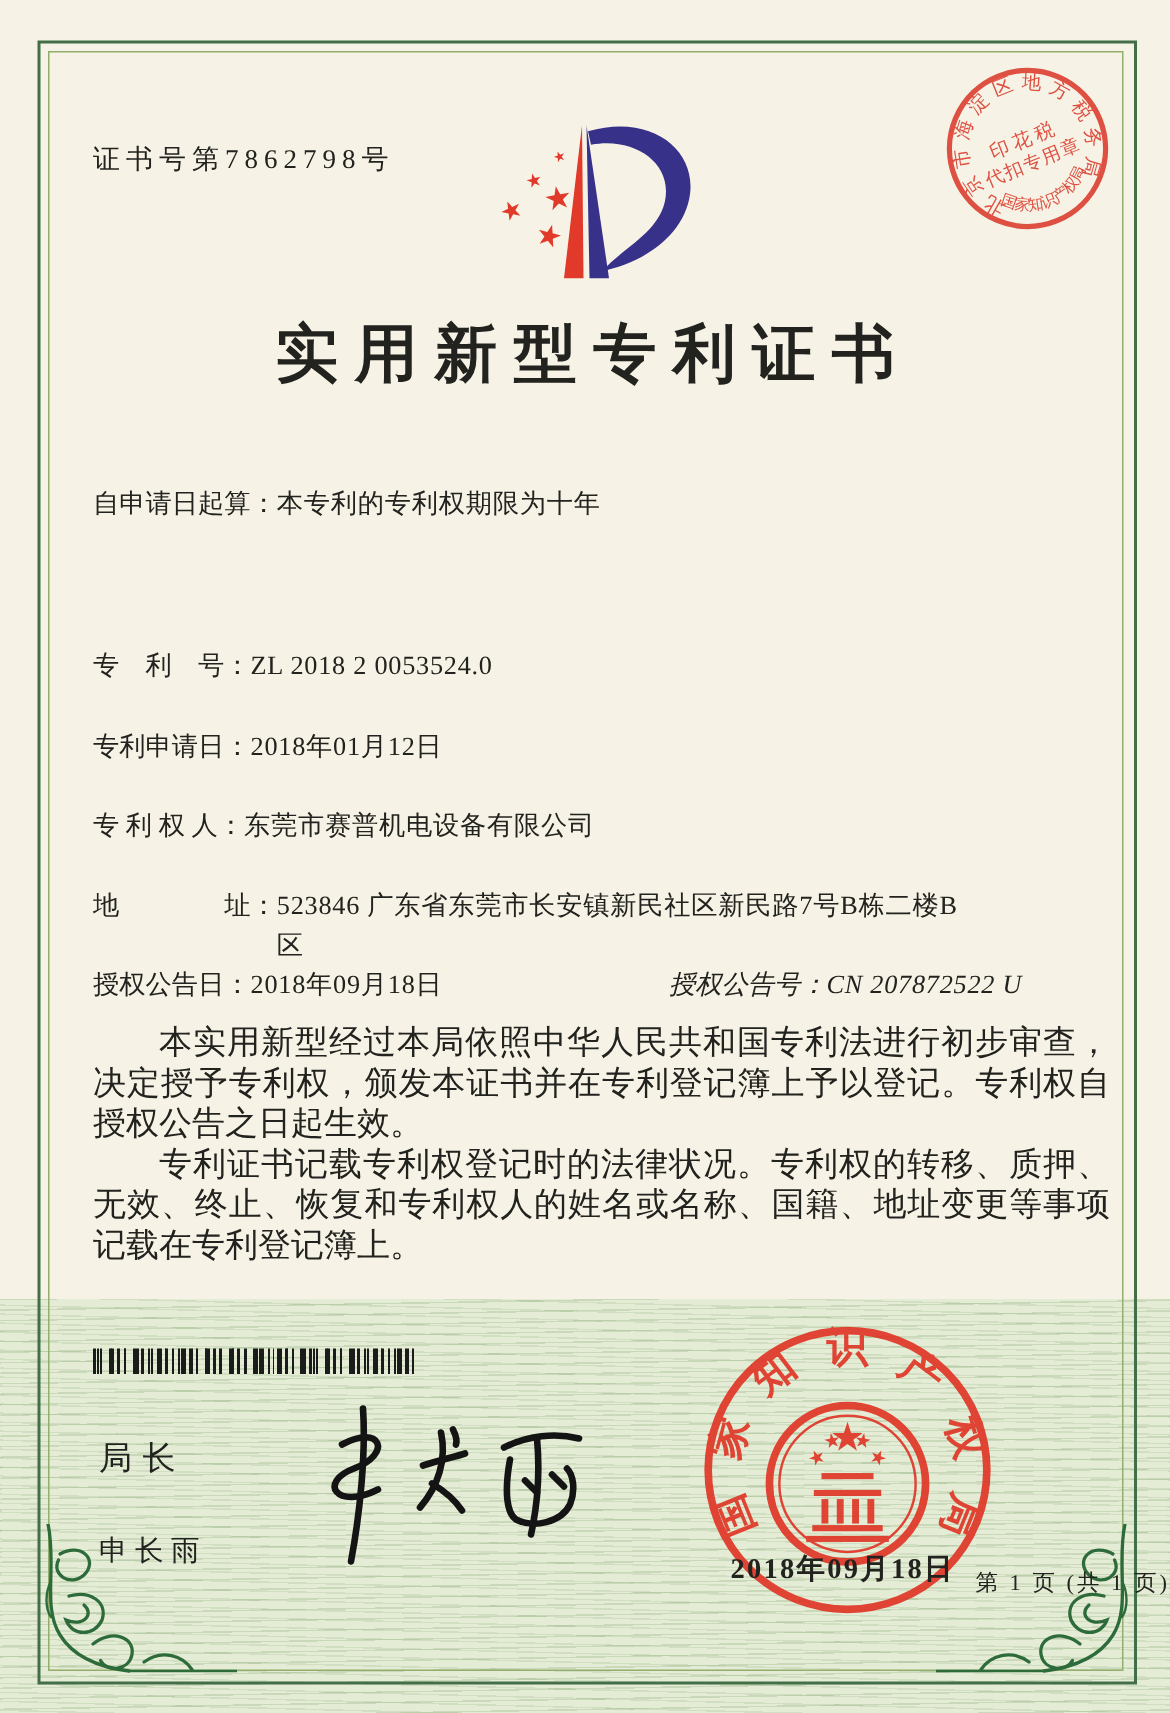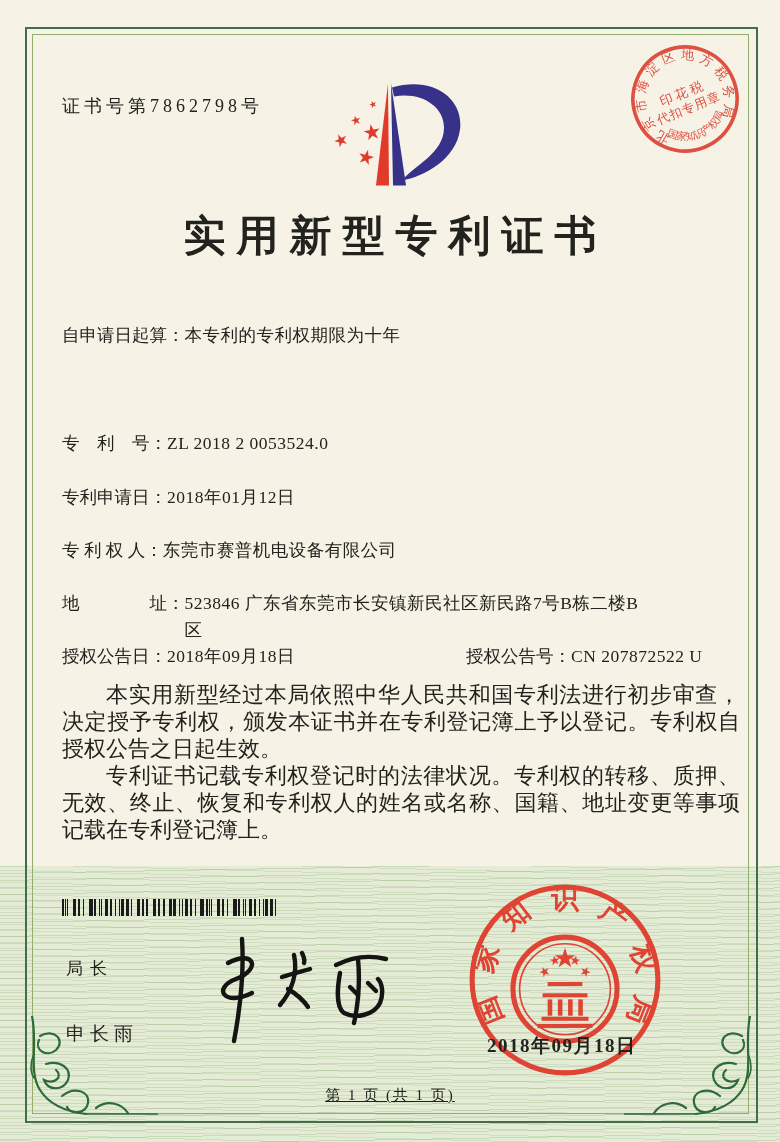--- a/index.html
+++ b/index.html
@@ -22,35 +22,35 @@
   .cert-no{position:absolute;left:62px;top:94px;font-size:18px;letter-spacing:4px;}
   .logo{position:absolute;left:316px;top:78px;}
   .title{
     position:absolute;left:0;top:208px;width:100%;text-align:center;
     font-size:42px;font-weight:700;letter-spacing:11px;padding-left:11px;box-sizing:border-box;
   }
   .frow{position:absolute;left:62px;width:690px;font-size:17.5px;line-height:27px;white-space:nowrap;}
   .frow .flabel{display:inline-block;}
   .frow .fvalue{letter-spacing:.5px;}
   .addr-val{display:inline-block;width:462px;vertical-align:top;white-space:normal;}
-  .grant-no{position:absolute;left:404px;top:0;}
+  .grant-no{position:absolute;left:384px;top:0;font-style:italic;}
   .paras{position:absolute;left:62px;top:681px;width:678px;font-size:22px;line-height:27px;text-align:justify;}
   .paras p{margin:0;text-indent:2em;}
   .barcode{
     position:absolute;left:62px;top:899px;width:218px;height:17px;
     background-image:
       repeating-linear-gradient(90deg,#1b1b1b 0 2px,rgba(0,0,0,0) 2px 5px,#1b1b1b 5px 6px,rgba(0,0,0,0) 6px 11px,#1b1b1b 11px 14px,rgba(0,0,0,0) 14px 16px),
       repeating-linear-gradient(90deg,rgba(0,0,0,0) 0 3px,#1b1b1b 3px 4px,rgba(0,0,0,0) 4px 9px);
   }
-  .director-title{position:absolute;left:66px;top:957px;font-size:17px;letter-spacing:7px;font-family:"Liberation Sans","DejaVu Sans",sans-serif;}
+  .director-title{position:absolute;left:66px;top:957px;font-size:22px;letter-spacing:7px;font-family:"Liberation Sans","DejaVu Sans",sans-serif;}
   .director-name{position:absolute;left:66px;top:1021px;font-size:19px;letter-spacing:5px;font-family:"Liberation Sans","DejaVu Sans",sans-serif;}
   .signature{position:absolute;left:190px;top:928px;}
   .seal{position:absolute;left:466px;top:881px;opacity:.94;}
   .seal-date{position:absolute;left:487px;top:1033px;font-size:19px;font-weight:600;letter-spacing:1.5px;}
-  .footer{position:absolute;left:0;top:1086px;width:100%;text-align:center;font-size:15px;letter-spacing:2px;text-decoration:underline;}
+  .footer{position:absolute;left:0;top:1046px;width:100%;text-align:right;font-size:15px;letter-spacing:2px;}
   .ornament{position:absolute;}
   .orn-left{left:26px;top:1016px;}
   .orn-right{left:624px;top:1016px;transform:scaleX(-1);}
   .tax-stamp{position:absolute;left:626px;top:40px;opacity:.92;}
   svg text{font-family:"Liberation Serif","DejaVu Serif",serif;}
 </style>
 </head>
 <body>
 
 <div class="page">

